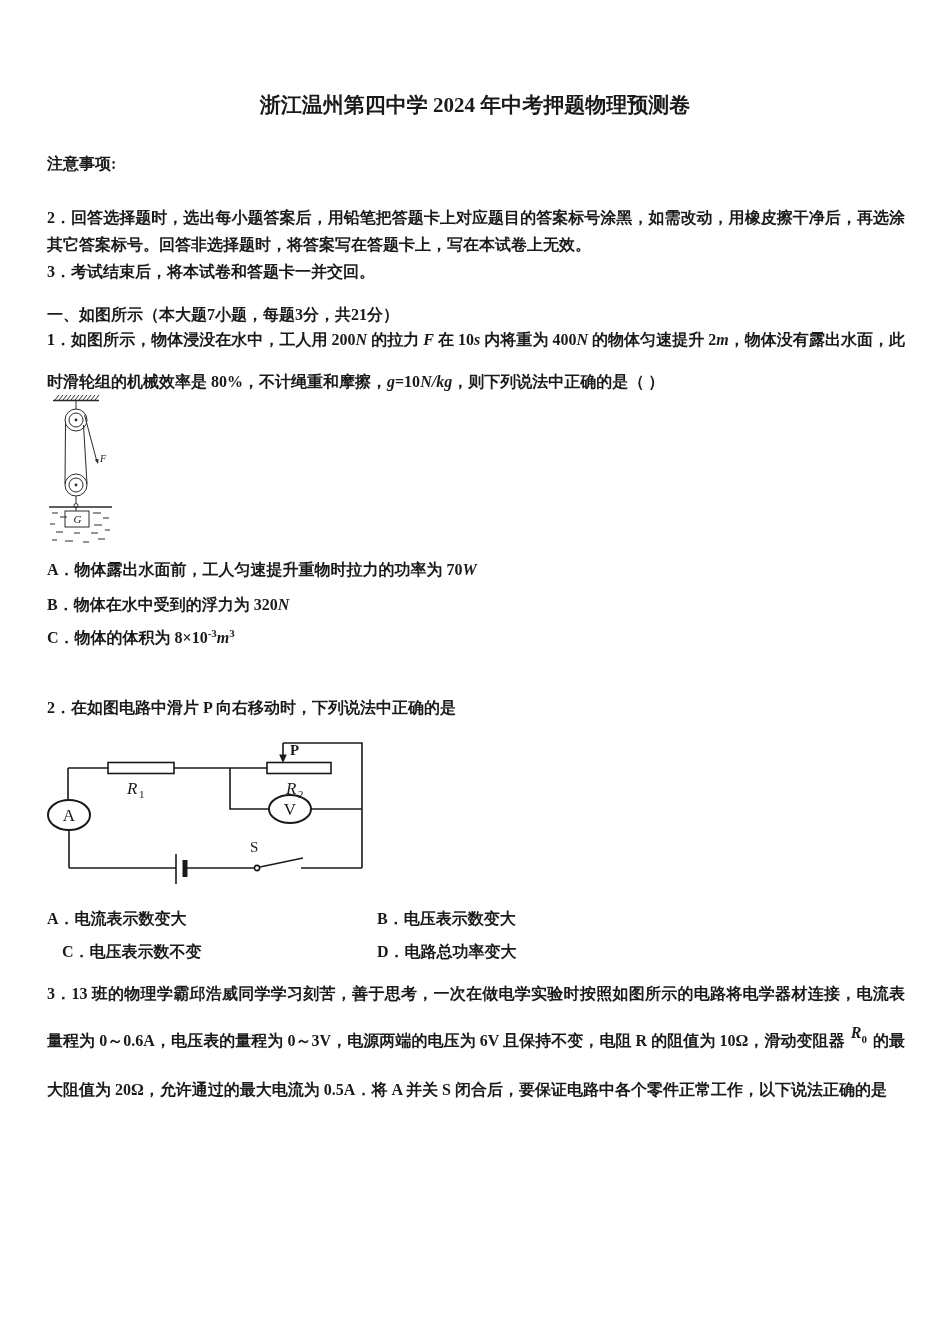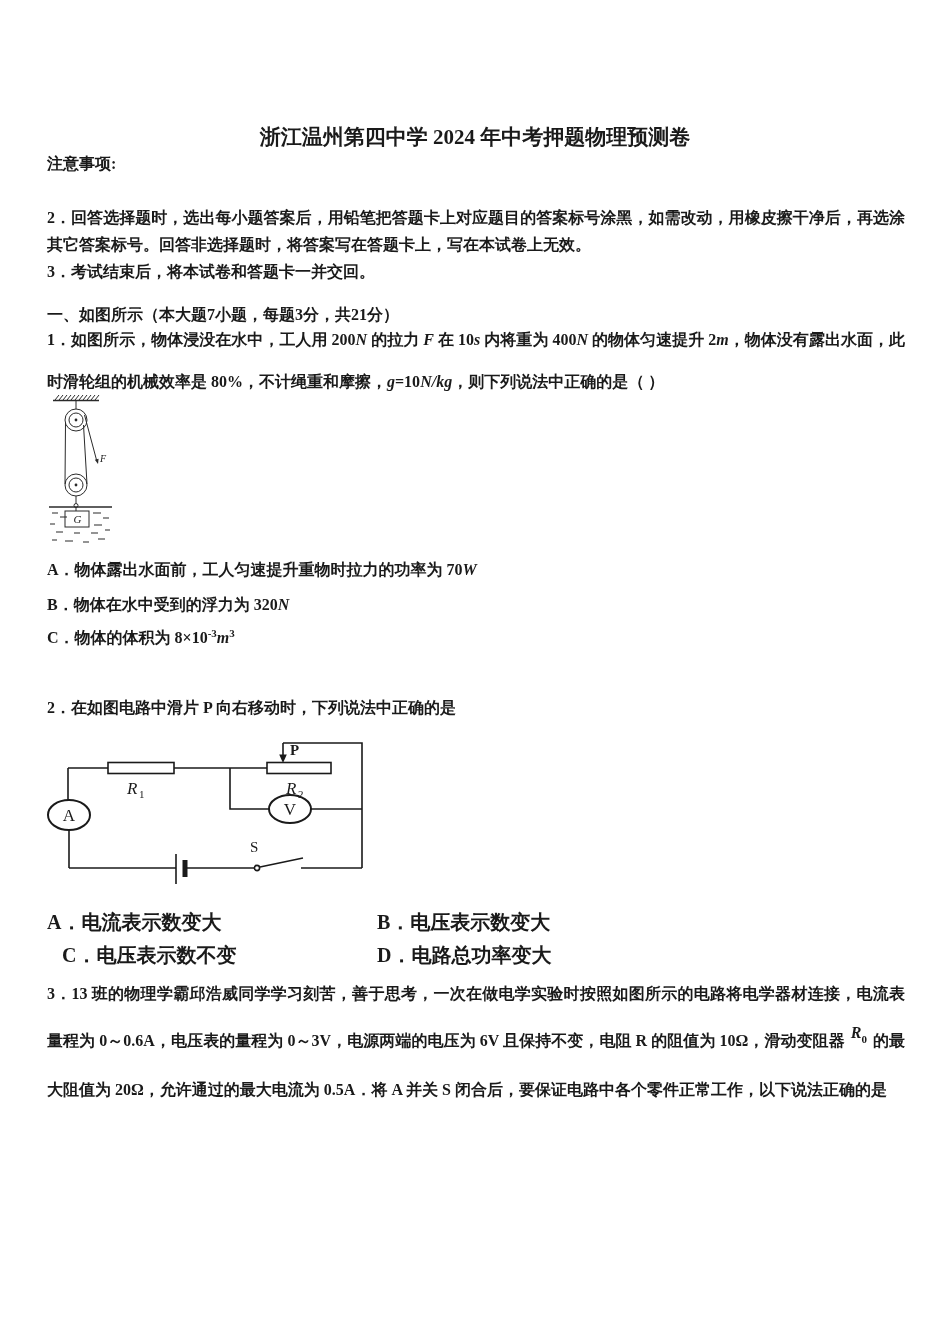--- a/index.html
+++ b/index.html
@@ -5,31 +5,31 @@
   html,body{margin:0;padding:0;background:#ffffff;}
   .doc{
     position:relative;
     width:950px;height:1344px;
     background:#ffffff;
     font-family:"Liberation Serif", serif;
     color:#1a1a1a;
     overflow:hidden;
   }
   .title{
-    position:absolute;top:123px;left:0;width:950px;
+    position:absolute;top:91px;left:0;width:950px;
     text-align:center;font-size:21px;font-weight:bold;
   }
   .para{
     position:absolute;left:47px;width:858px;
     font-size:16px;font-weight:bold;line-height:27px;
   }
   .j{text-align:justify;}
   .lh42{line-height:42px;}
   .lh47{line-height:47px;}
-  .opt2{position:absolute;font-size:20px;font-weight:bold;white-space:nowrap;}
+  .opt2{position:absolute;font-size:16px;font-weight:bold;white-space:nowrap;}
   .seg-n{font-family:"Liberation Serif", serif;}
   .seg-v{font-style:italic;}
   .seg-sup{vertical-align:super;font-size:11px;line-height:0;}
   .seg-rv{font-style:italic;position:relative;top:-8px;margin-left:2px;}
   .seg-rsub{font-size:11px;position:relative;top:-3px;margin-right:2px;}
   .fig{position:absolute;}
   .fig text{font-family:"Liberation Serif", serif;fill:#1a1a1a;}
   .flabel{font-size:10px;font-style:italic;}
   .glabel{font-size:11px;font-style:italic;}
   .meter{font-size:17px;text-anchor:middle;}

